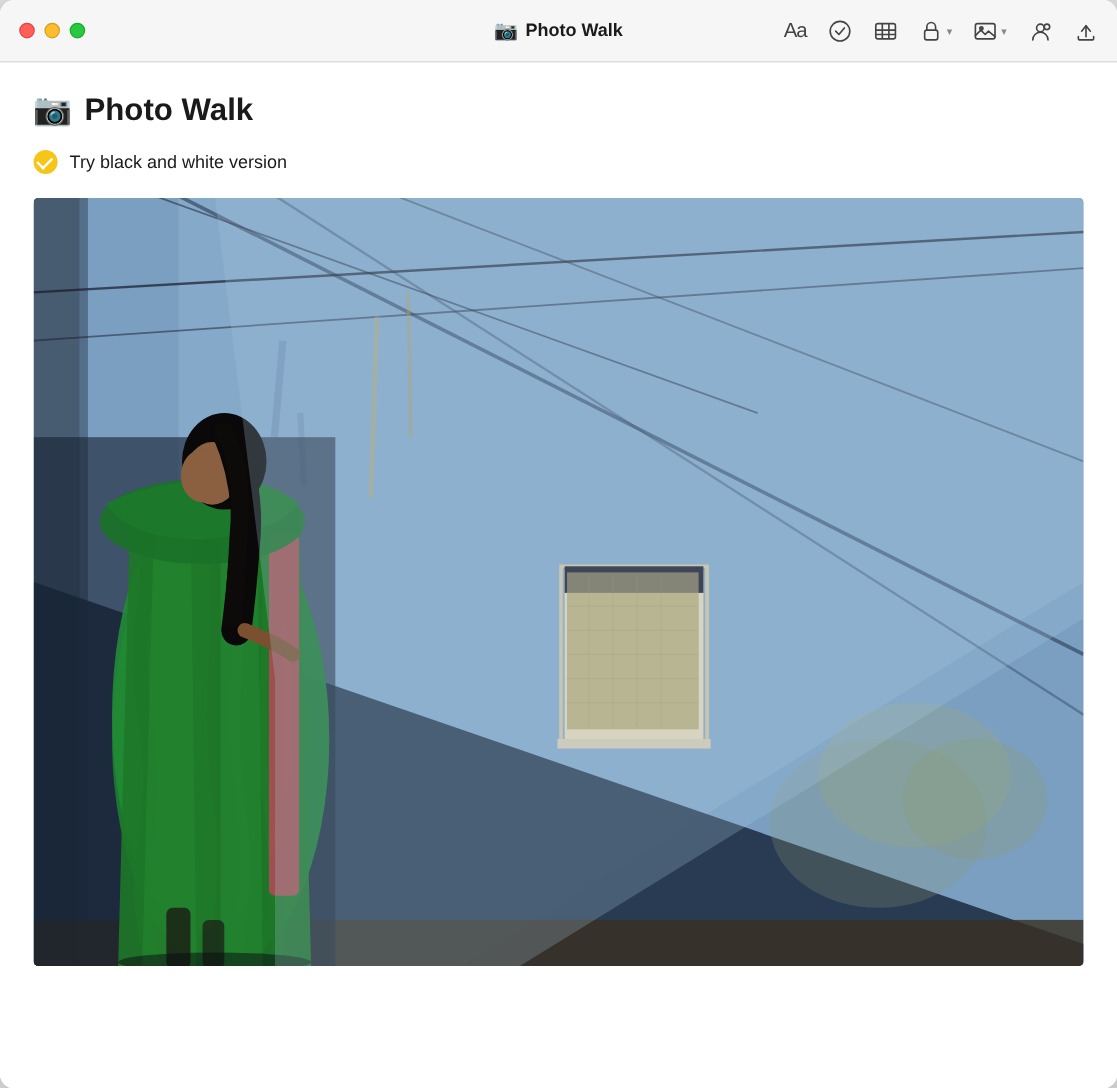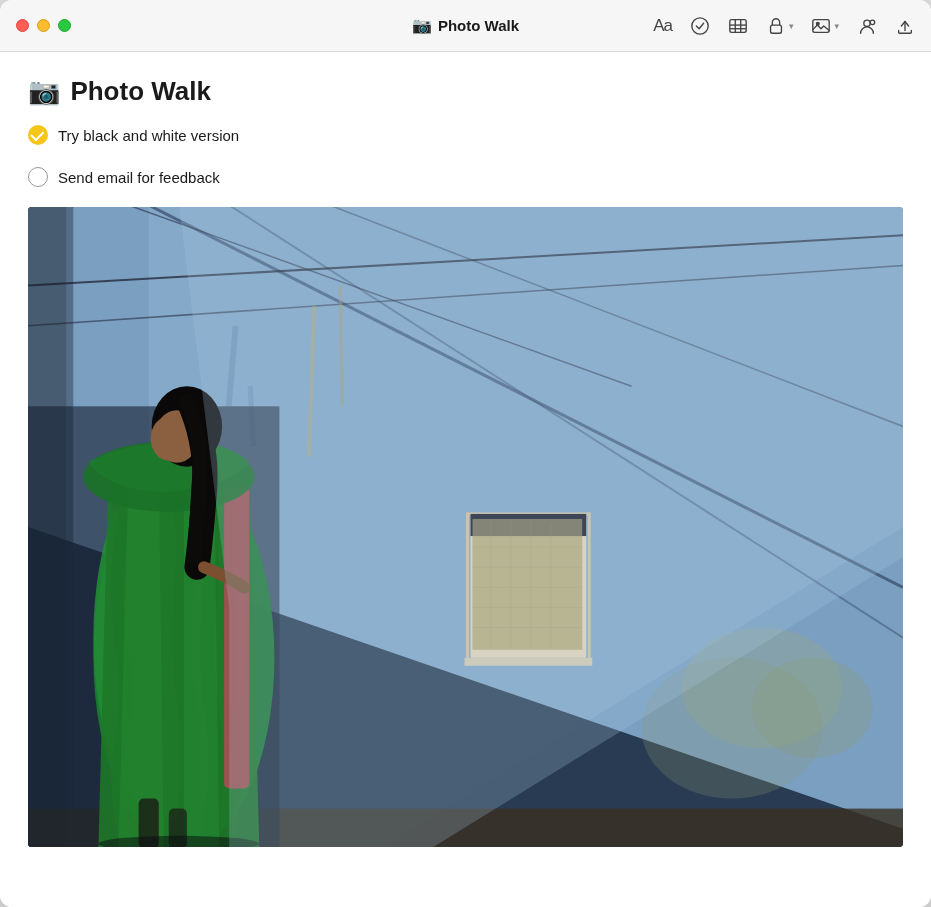--- a/index.html
+++ b/index.html
@@ -130,21 +130,21 @@
     .note-body-text {
       font-size: 15px;
       color: #1a1a1a;
       line-height: 1.55;
       margin-bottom: 14px;
     }
 
     .checklist {
       display: flex;
       flex-direction: column;
-      gap: 22px;
+      gap: 12px;
       margin-bottom: 20px;
     }
 
     .checklist-item {
       display: flex;
       align-items: center;
       gap: 10px;
       font-size: 15px;
       color: #1a1a1a;
     }
@@ -311,24 +311,20 @@
     <div class="note-title-row">
       <span class="note-title-icon">📷</span>
       <h1 class="note-title">Photo Walk</h1>
     </div>
 
 
     <div class="checklist">
       <div class="checklist-item">
         <div class="check-circle checked"></div>
         <span>Try black and white version</span>
-      </div>
-      <div class="checklist-item">
-        <div class="check-circle unchecked"></div>
-        <span>Send email for feedback</span>
       </div>
     </div>
 
     <div class="note-image">
       <svg class="photo-scene" viewBox="0 0 870 640" xmlns="http://www.w3.org/2000/svg" preserveAspectRatio="xMidYMid slice">
 
         <rect width="870" height="640" fill="#5a7fa8"></rect>
 
         <rect width="870" height="640" fill="#7498c0" opacity="0.85"></rect>
 

